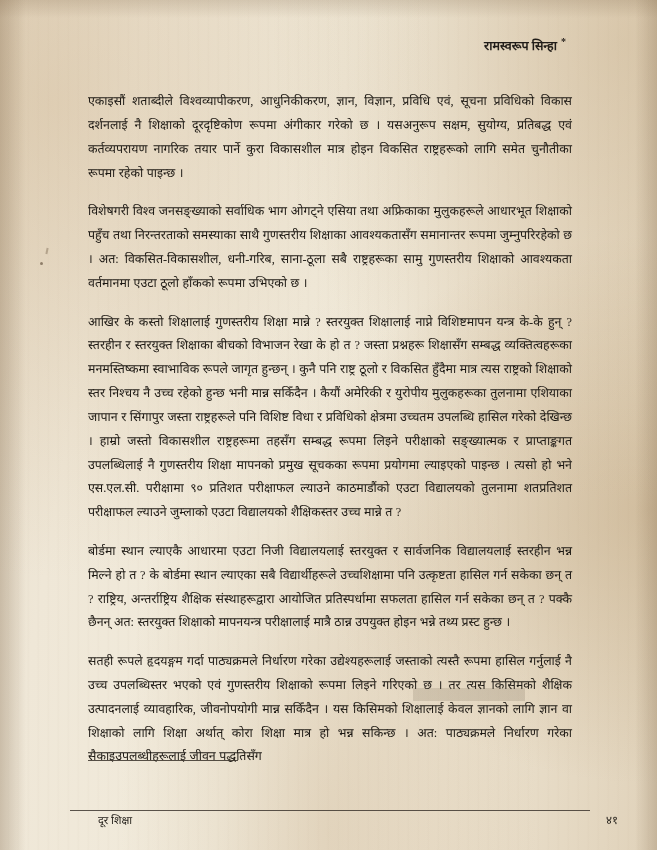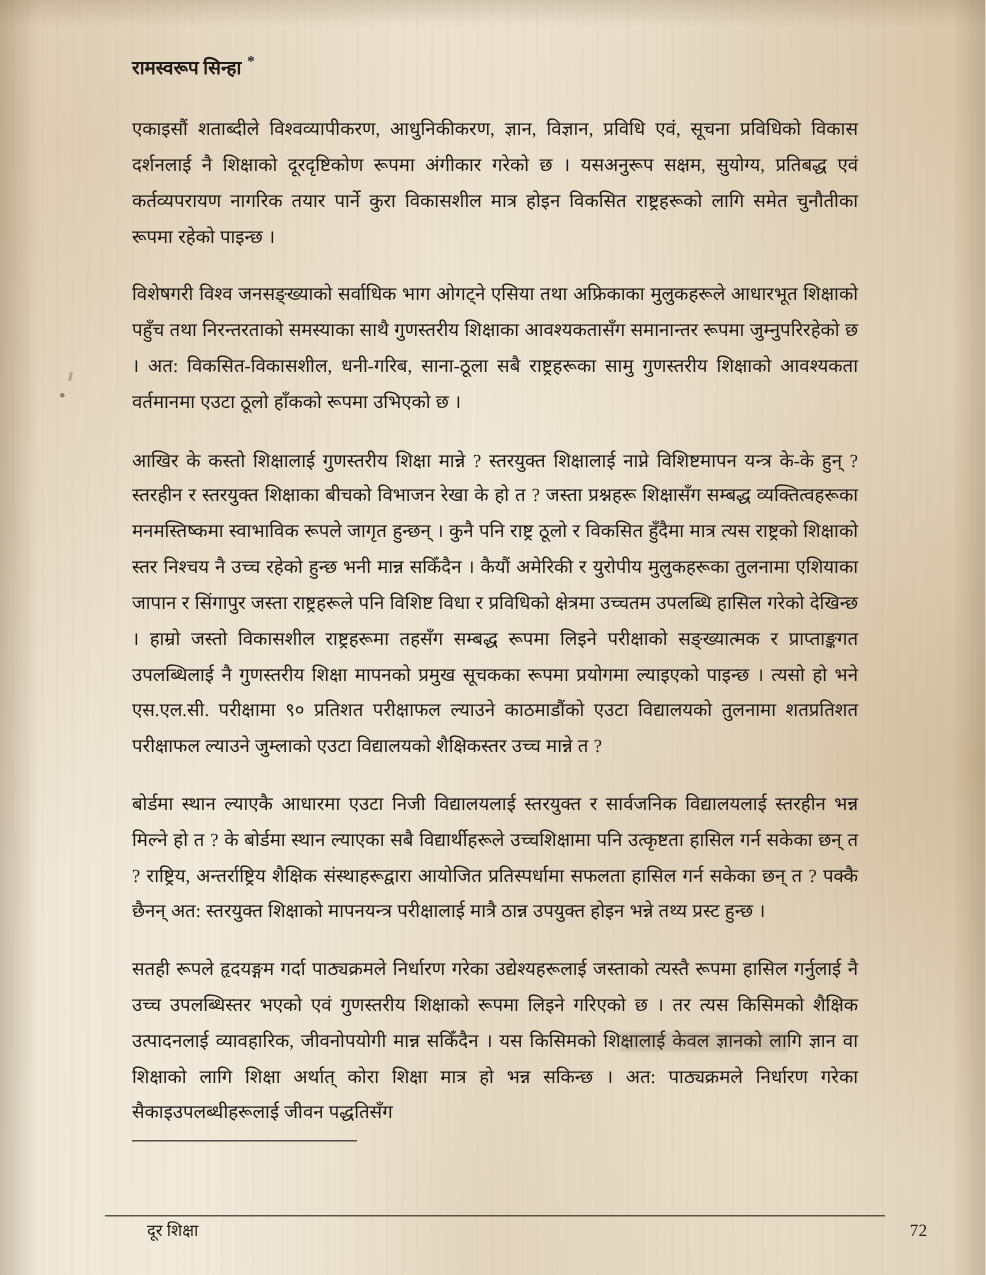--- a/index.html
+++ b/index.html
@@ -72,25 +72,25 @@
     text-align: center;
     font-size: 15.5px;
     font-weight: bold;
     color: #1d1a16;
     letter-spacing: .2px;
     margin: 0 0 26px 0;
     line-height: 1.5;
   }
 
   .author-line {
-    text-align: left;
+    text-align: right;
     font-size: 12.5px;
     font-weight: bold;
     color: #201c18;
-    margin: 0 6px 22px 0;
+    margin: 0 6px 36px 0;
     position: relative;
   }
   .author-star {
     font-size: 10px;
     vertical-align: super;
     margin-left: 4px;
     color: #241f1a;
   }
 
   p.body-par {
@@ -212,15 +212,15 @@
     <p class="body-par">सतही रूपले हृदयङ्गम गर्दा पाठ्यक्रमले निर्धारण गरेका उद्येश्यहरूलाई जस्ताको त्यस्तै रूपमा हासिल गर्नुलाई नै उच्च उपलब्धिस्तर भएको एवं गुणस्तरीय शिक्षाको रूपमा लिइने गरिएको छ । तर त्यस किसिमको शैक्षिक उत्पादनलाई व्यावहारिक, जीवनोपयोगी मान्न सकिँदैन । यस किसिमको शिक्षालाई केवल ज्ञानको लागि ज्ञान वा शिक्षाको लागि शिक्षा अर्थात् कोरा शिक्षा मात्र हो भन्न सकिन्छ । अत: पाठ्यक्रमले निर्धारण गरेका सैकाइउपलब्धीहरूलाई जीवन पद्धतिसँग</p>
   </div>
 
   <div class="smudge"></div>
 
   <div class="footnote-rule"></div>
 
   <div class="footer-rule"></div>
   <div class="footer">
     <span class="footer-label">दूर शिक्षा</span>
-    <span class="footer-page">72</span>
+    <span class="footer-page">४१</span>
   </div>
 </div>
 
 </body></html>

